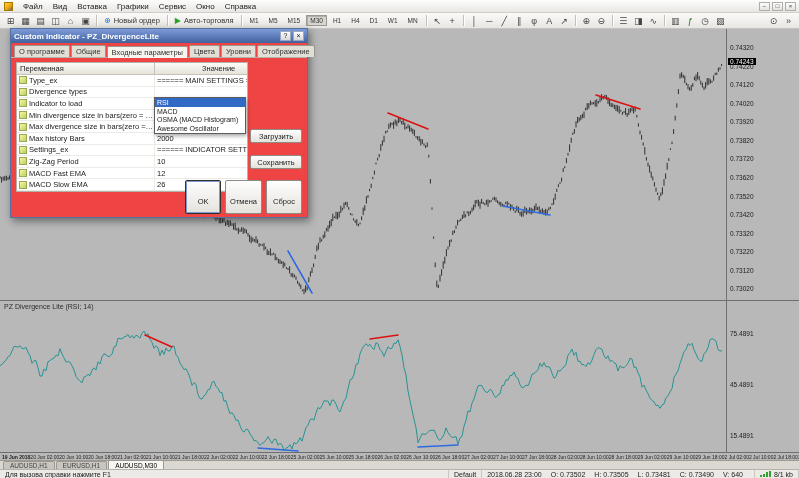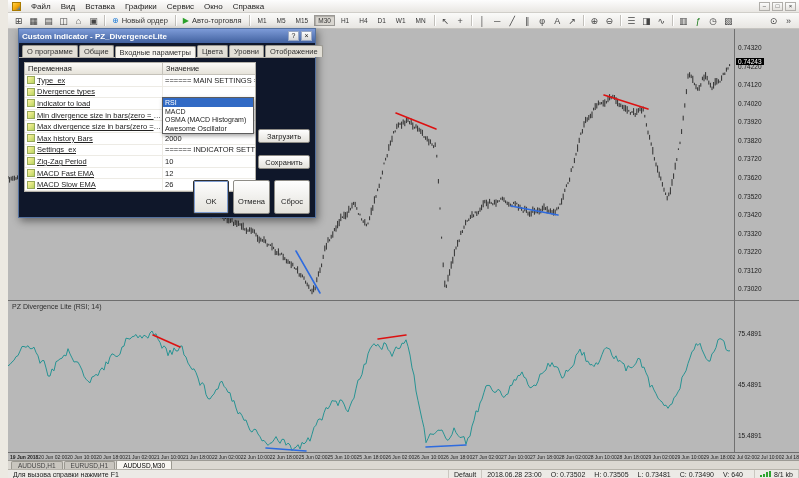--- a/index.html
+++ b/index.html
@@ -1,18 +1,18 @@
 <!DOCTYPE html>
 <html style="--chart-bg: #b8b8b8;"><head>
 <meta charset="utf-8">
 <style>
   * { box-sizing: border-box; margin: 0; padding: 0; }
   html,body { width:799px; height:478px; overflow:hidden; }
   body { font-family:"Liberation Sans","DejaVu Sans",sans-serif; background:#ece9e2; position:relative; color:#222; }
-  .app { position:absolute; inset:0;margin-left:8px; }
+  .app { position:absolute; inset:0; }
 
   
   .menubar { position:absolute; top:0; left:0; right:0; height:13px; background:linear-gradient(#fdfdfd,#e9e7e3); border-bottom:1px solid #d0cec9; display:flex; align-items:center; font-size:8px; padding-left:2px; }
   .logo { width:9px; height:9px; background:linear-gradient(135deg,#ffd24a,#f0a000 60%,#2a6fc0); border:1px solid #a97a00; margin:0 5px 0 2px; flex:none; }
   #menu-items { display:flex; }
   .menu-item { padding:1px 5px; cursor:default; }
   .win-controls { margin-left:auto; display:flex; gap:2px; padding-right:3px; }
   .wc { width:11px; height:9px; border:1px solid #b0aeaa; background:linear-gradient(#fcfcfc,#e4e2de); font-size:6px; line-height:7px; text-align:center; color:#333; }
 
   
@@ -44,34 +44,34 @@
   .ctab.active { background:#f8f6f1; color:#000; height:9px; }
   .statusbar { position:absolute; top:469px; left:0; right:0; height:9px; background:#eceae6; border-top:1px solid #b5b2aa; display:flex; align-items:center; font-size:7px; }
   .st-cell { padding:0 5px; border-right:1px solid #cac7c0; height:100%; display:flex; align-items:center; gap:3px; white-space:nowrap; }
   .st-help { flex:1; border-left:none; }
   .st-ohlc span { margin-right:6px; }
   .sig { display:inline-flex; align-items:flex-end; gap:1px; }
   .sig i { width:2px; background:#2fa32f; display:block; }
   .sig i:nth-child(1){height:2px} .sig i:nth-child(2){height:3px} .sig i:nth-child(3){height:5px} .sig i:nth-child(4){height:6px}
 
   
-  .dialog { position:absolute; left:10px; top:28px; width:298px; height:190px; background:#0f172a; border:1px solid #54719f; box-shadow:2px 3px 8px rgba(0,0,0,.45); z-index:10; }
+  .dialog { position:absolute; left:10px; top:28px; width:298px; height:190px; background:#ef4444; border:1px solid #54719f; box-shadow:2px 3px 8px rgba(0,0,0,.45); z-index:10; }
   .dlg-title { height:14px; background:linear-gradient(#7d9bd8,#41619f); display:flex; align-items:center; padding:0 3px; }
   .dlg-title-text { flex:1; color:#fff; font-size:8px; font-weight:bold; white-space:nowrap; overflow:hidden; }
   .dlg-tbtn { width:11px; height:10px; border:1px solid #9aa8c4; background:linear-gradient(#fdfdfd,#d8d8d8); font-size:7px; line-height:8px; text-align:center; color:#222; margin-left:2px; }
   .dlg-tabs { height:15px; padding:2px 3px 0; border-bottom:1px solid #b5b2aa; display:flex; }
   .dtab { font-size:7.5px; padding:1px 4px; background:#e2dfd6; border:1px solid #9a9890; border-bottom:none; border-radius:2px 2px 0 0; margin-right:1px; color:#333; white-space:nowrap; }
   .dtab.active { background:#f6f4ee; position:relative; top:1px; }
   .p-table { position:absolute; left:5px; top:33px; width:232px; border:1px solid #b5b2aa; background:#fff; }
-  .p-head { display:flex; height:12px; background:linear-gradient(#fcfbf8,#e6e3da); border-bottom:1px solid #c5c2ba; font-size:7.5px; align-items:center; }
+  .p-head { display:flex; height:12px; background:linear-gradient(#fcfbf8,#e6e3da); border-bottom:1px solid #c5c2ba; font-size:7.5px; align-items:center;gap:44px; }
   .p-h1 { width:138px; padding-left:3px; border-right:1px solid #c5c2ba; height:100%; display:flex; align-items:center; }
   .p-h2 { flex:1; padding-left:3px; }
   .p-row { display:flex; height:11.6px; font-size:7.5px; border-bottom:1px solid #edebe5; align-items:center; }
   .p-name { width:138px; height:100%; display:flex; align-items:center; gap:2px; padding-left:2px; border-right:1px solid #edebe5; overflow:hidden; white-space:nowrap; }
-  .p-name-text { overflow:hidden; text-overflow:ellipsis;text-decoration:underline; }
+  .p-name-text { overflow:hidden; text-overflow:ellipsis; }
   .p-icon { width:8px; height:8px; flex:none; border:1px solid #97a85a; background:linear-gradient(135deg,#fff3a0,#b8d45e); }
   .p-val { flex:1; padding:0 2px; overflow:hidden; white-space:nowrap; height:100%; display:flex; align-items:center; }
   .combo { display:flex; height:10px; width:100%; border:1px solid #7f9db9; background:#fff; align-items:center; }
   .combo-text { flex:1; background:#316ac5; color:#fff; font-size:7px; padding:0 2px; overflow:hidden; }
   .combo-btn { width:10px; height:100%; background:linear-gradient(#f4f3ef,#d6d3ca); border-left:1px solid #b5b2aa; font-size:5px; display:flex; align-items:center; justify-content:center; color:#333; }
   .dd-list { position:absolute; left:143px; top:68px; width:92px; background:#fff; border:1px solid #5c5c5c; box-shadow:1px 2px 4px rgba(0,0,0,.35); z-index:20; }
   .dd-item { height:8.75px; font-size:7px; padding:0 2px; display:flex; align-items:center; white-space:nowrap; overflow:hidden; }
   .dd-item.selected { background:#316ac5; color:#fff; }
   .side-btns { position:absolute; right:5px; top:100px; width:52px; display:flex; flex-direction:column; gap:12px; }
   .btn { height:14px; background:linear-gradient(#fefefe,#e4e2dc); border:1px solid #8e8c86; border-radius:2px; font-size:7.5px; font-family:inherit; color:#222; }

